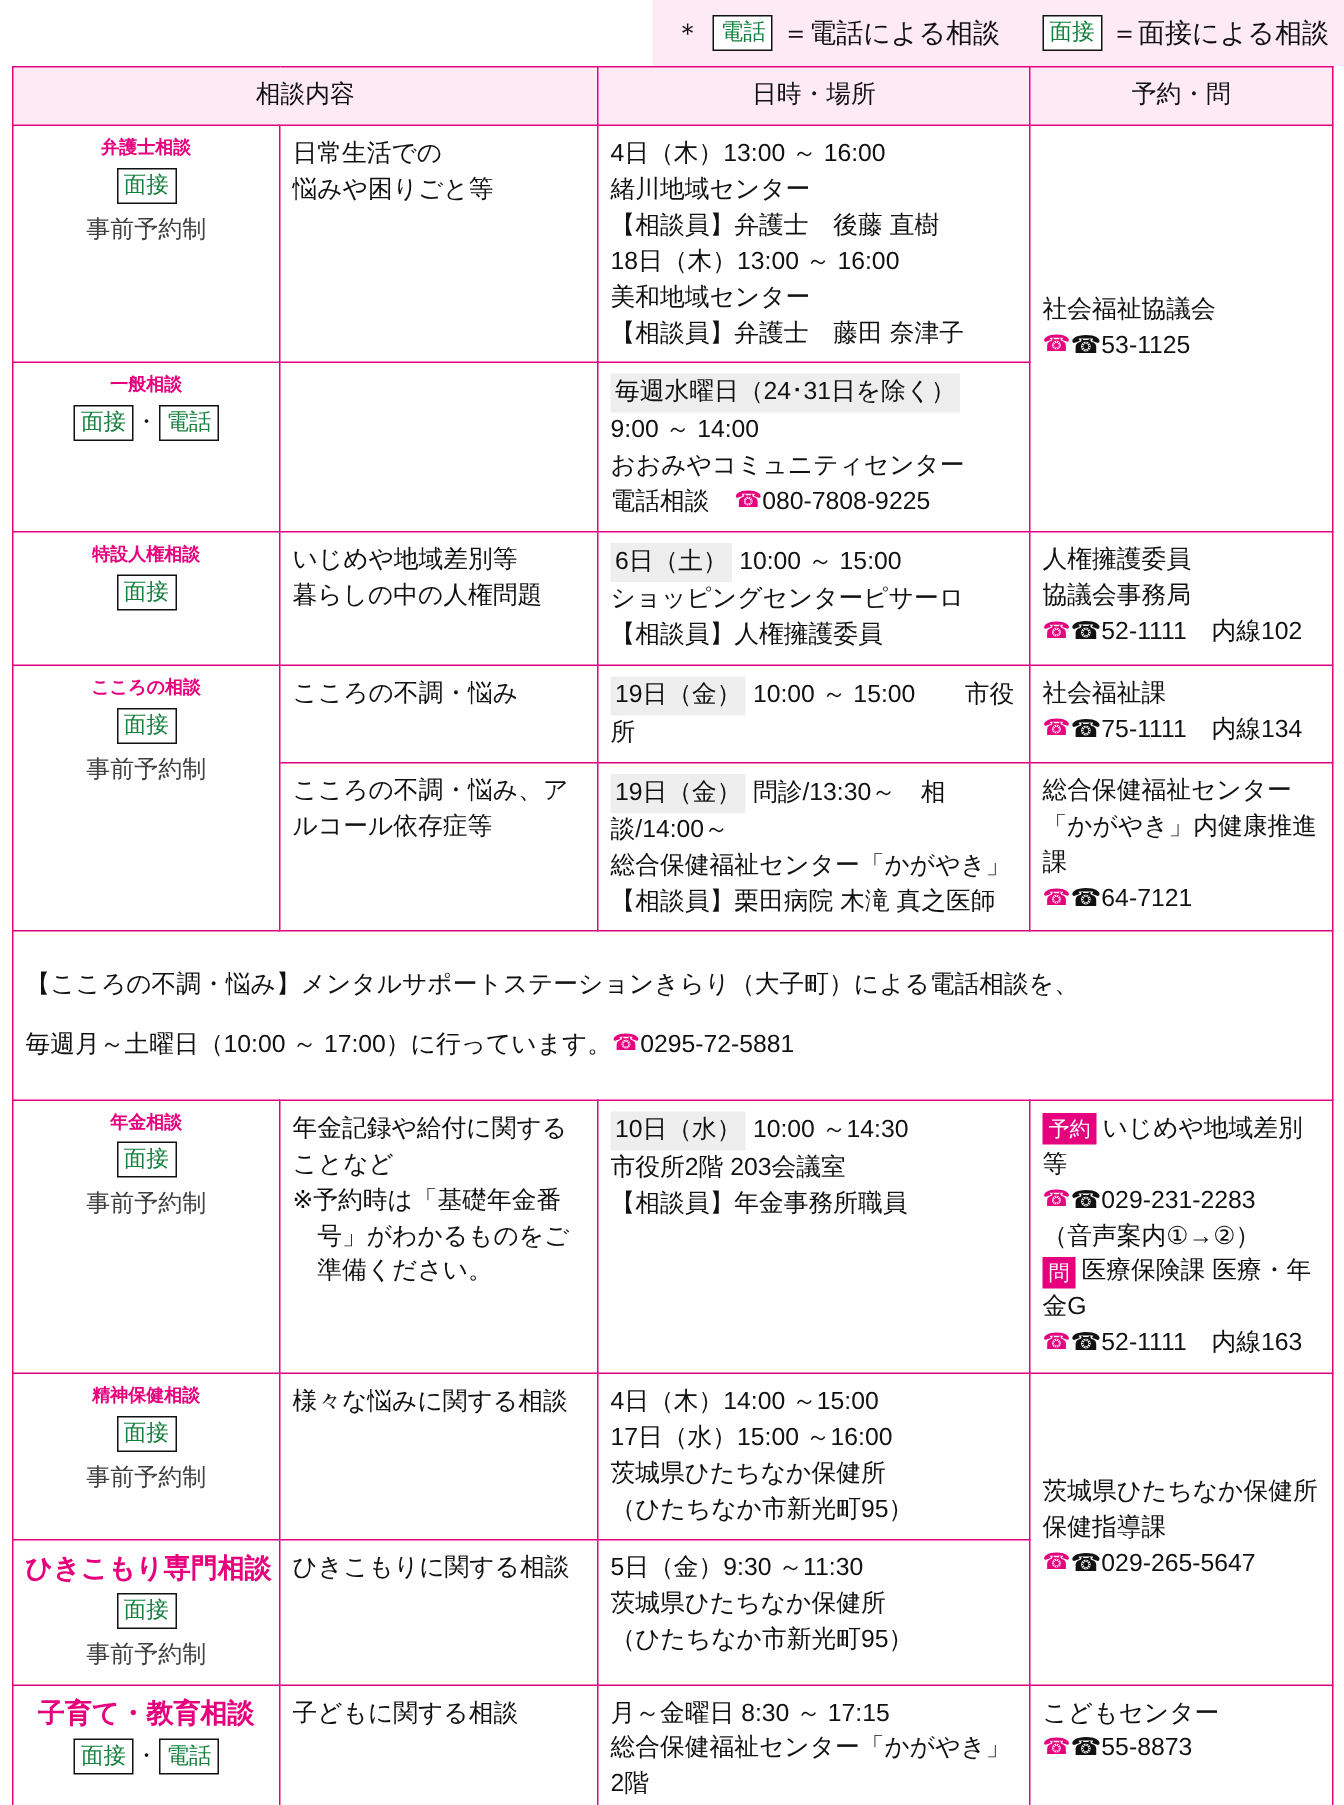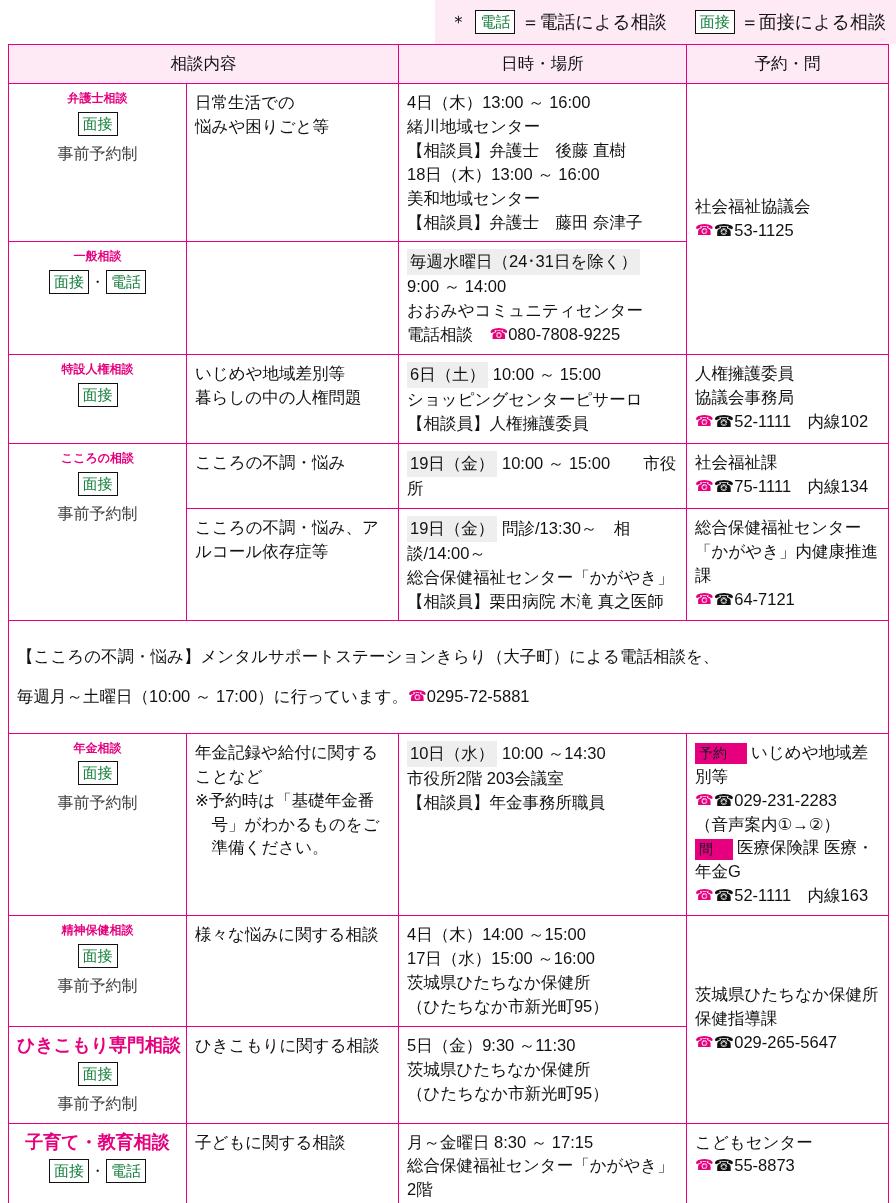--- a/index.html
+++ b/index.html
@@ -110,24 +110,24 @@
   }
   .phone-ico {
     color: #e6007e;
     font-size: 15px;
     display: inline-block;
     transform: translateY(-1px);
   }
   .pink-tag {
     display: inline-block;
     background: #e6007e;
-    color: #0f172a;
+    color: #ffffff;
     font-size: 14px;
     line-height: 1;
-    padding: 3px 20px 4px 4px;
+    padding: 3px 4px 4px 4px;
     margin-right: 4px;
     vertical-align: middle;
   }
   .note-row td {
     font-size: 16.5px;
     line-height: 1.5;
   }
 </style>
 </head>
 <body>

